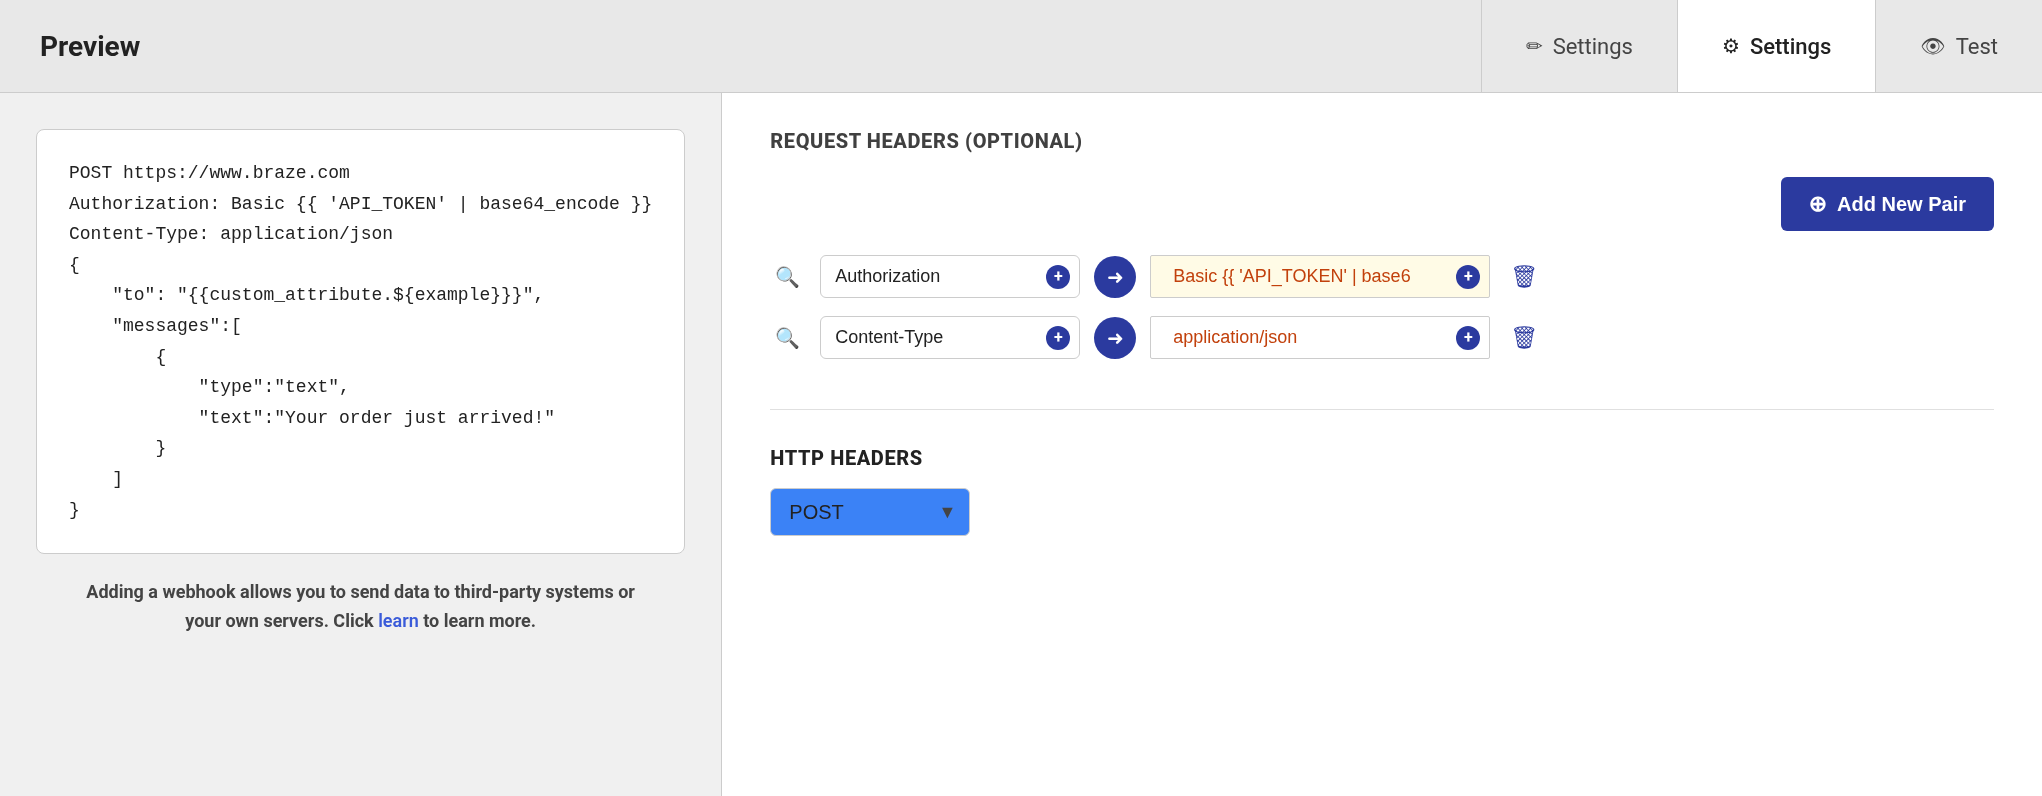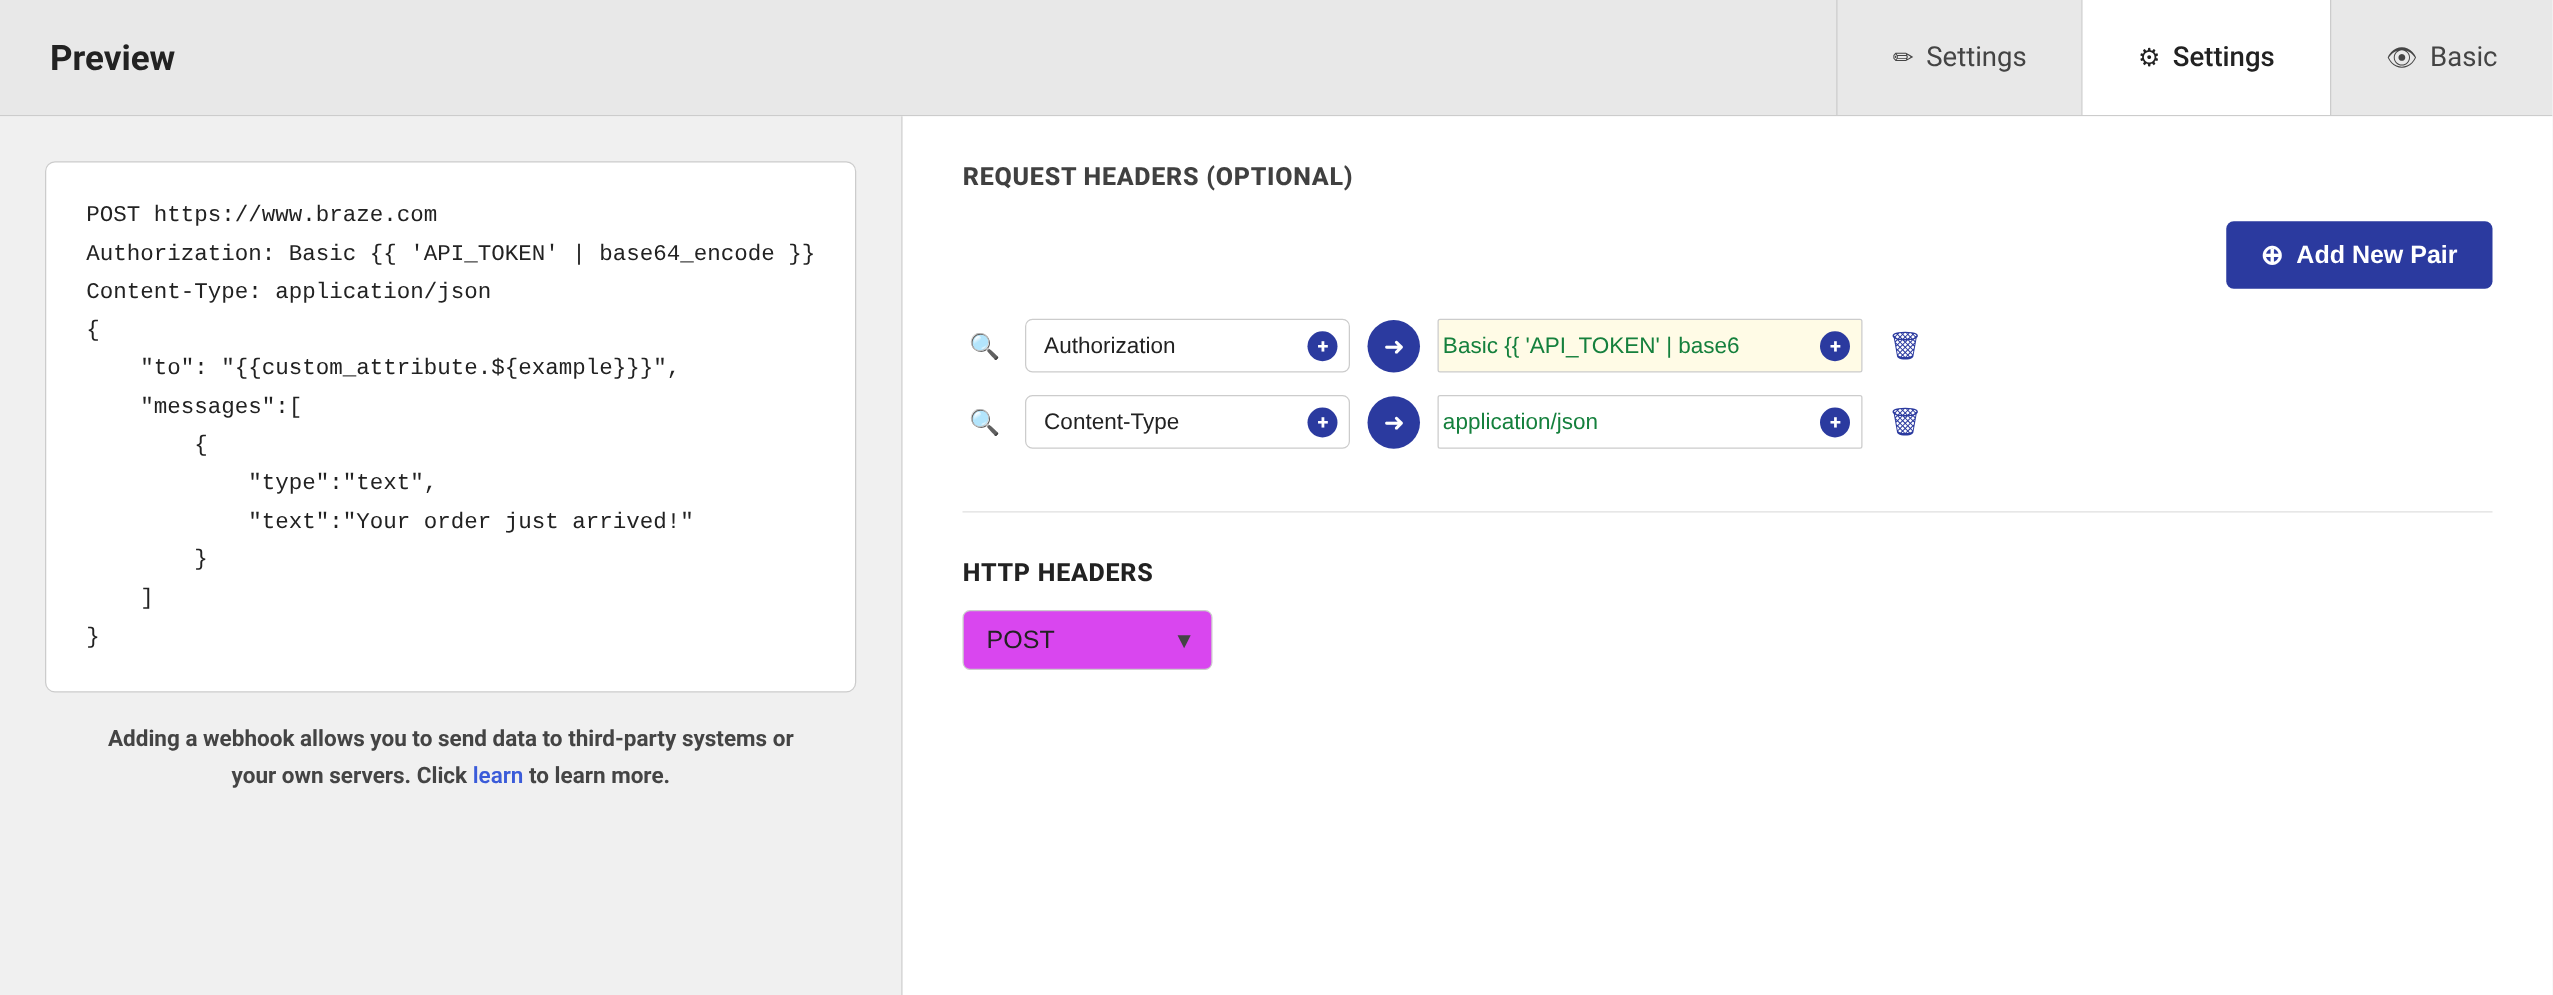--- a/index.html
+++ b/index.html
@@ -195,23 +195,23 @@
       flex-shrink: 0;
     }
     .value-input-wrap {
       position: relative;
       display: flex;
       align-items: center;
     }
     .value-input {
       border: 1px solid #ccc;
       border-radius: 2px;
-      padding: 10px 40px 10px 3px;
-      font-size: 18px;
-      color: #15803d;
+      padding: 10px 40px 10px 22px;
+      font-size: 18px;
+      color: #c2410c;
       width: 340px;
       outline: none;
     }
     .value-input.highlighted {
       background: #fffbe6;
     }
     .delete-btn {
       color: #2b3a9f;
       font-size: 22px;
       cursor: pointer;
@@ -234,21 +234,21 @@
       display: inline-flex;
       align-items: center;
     }
     .method-select {
       appearance: none;
       border: 1px solid #ccc;
       border-radius: 6px;
       padding: 12px 50px 12px 18px;
       font-size: 20px;
       color: #222;
-      background: #d946ef;
+      background: #3b82f6;
       cursor: pointer;
       outline: none;
       width: 200px;
       font-weight: 500;
     }
     .select-arrow {
       position: absolute;
       right: 14px;
       font-size: 18px;
       color: #444;
@@ -264,21 +264,21 @@
     <div class="tab">
       <span class="tab-icon">✏</span>
       <span>Settings</span>
     </div>
     <div class="tab active">
       <span class="tab-icon">⚙</span>
       <span>Settings</span>
     </div>
     <div class="tab">
       <span class="tab-icon">👁</span>
-      <span>Basic</span>
+      <span>Test</span>
     </div>
   </div>
 </div>
 
 <div class="main">
 
   <div class="left-panel">
     <div class="code-box">POST https://www.braze.com
 Authorization: Basic {{ 'API_TOKEN' | base64_encode }}
 Content-Type: application/json

